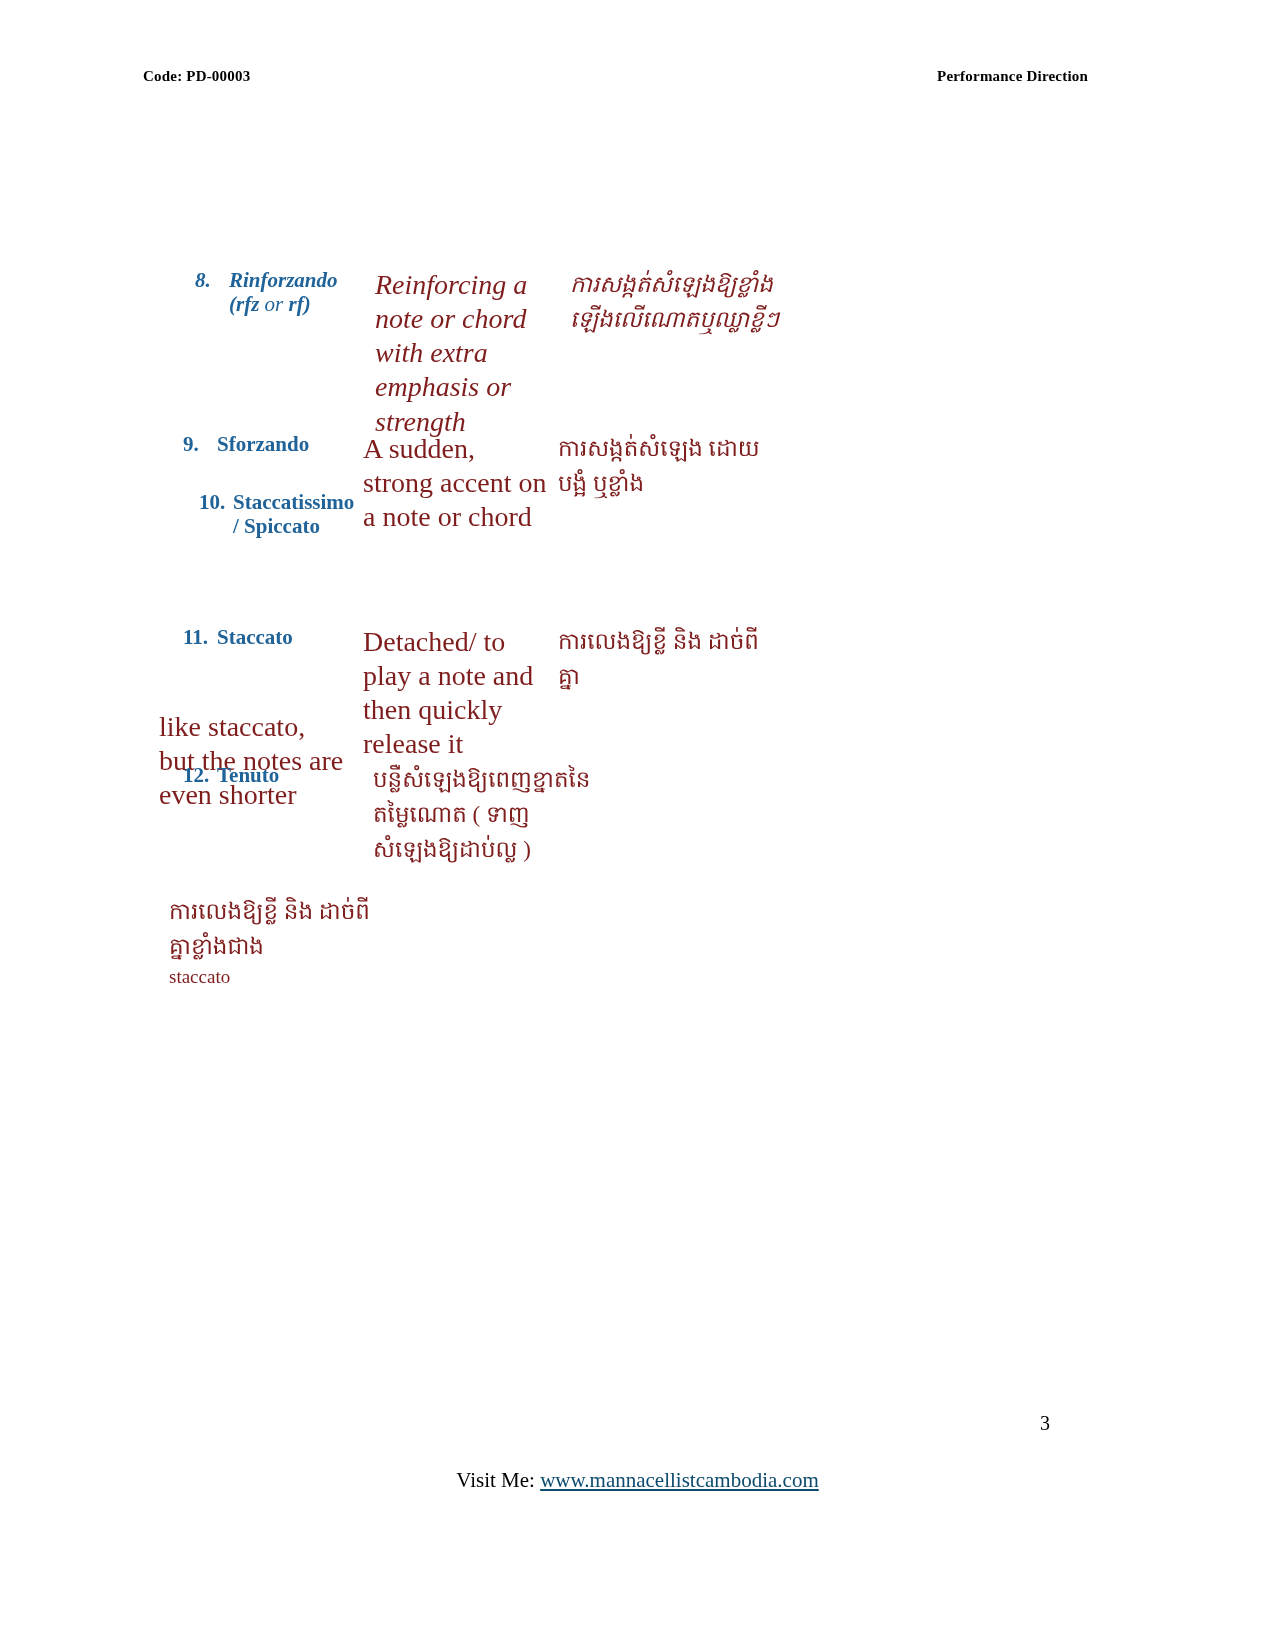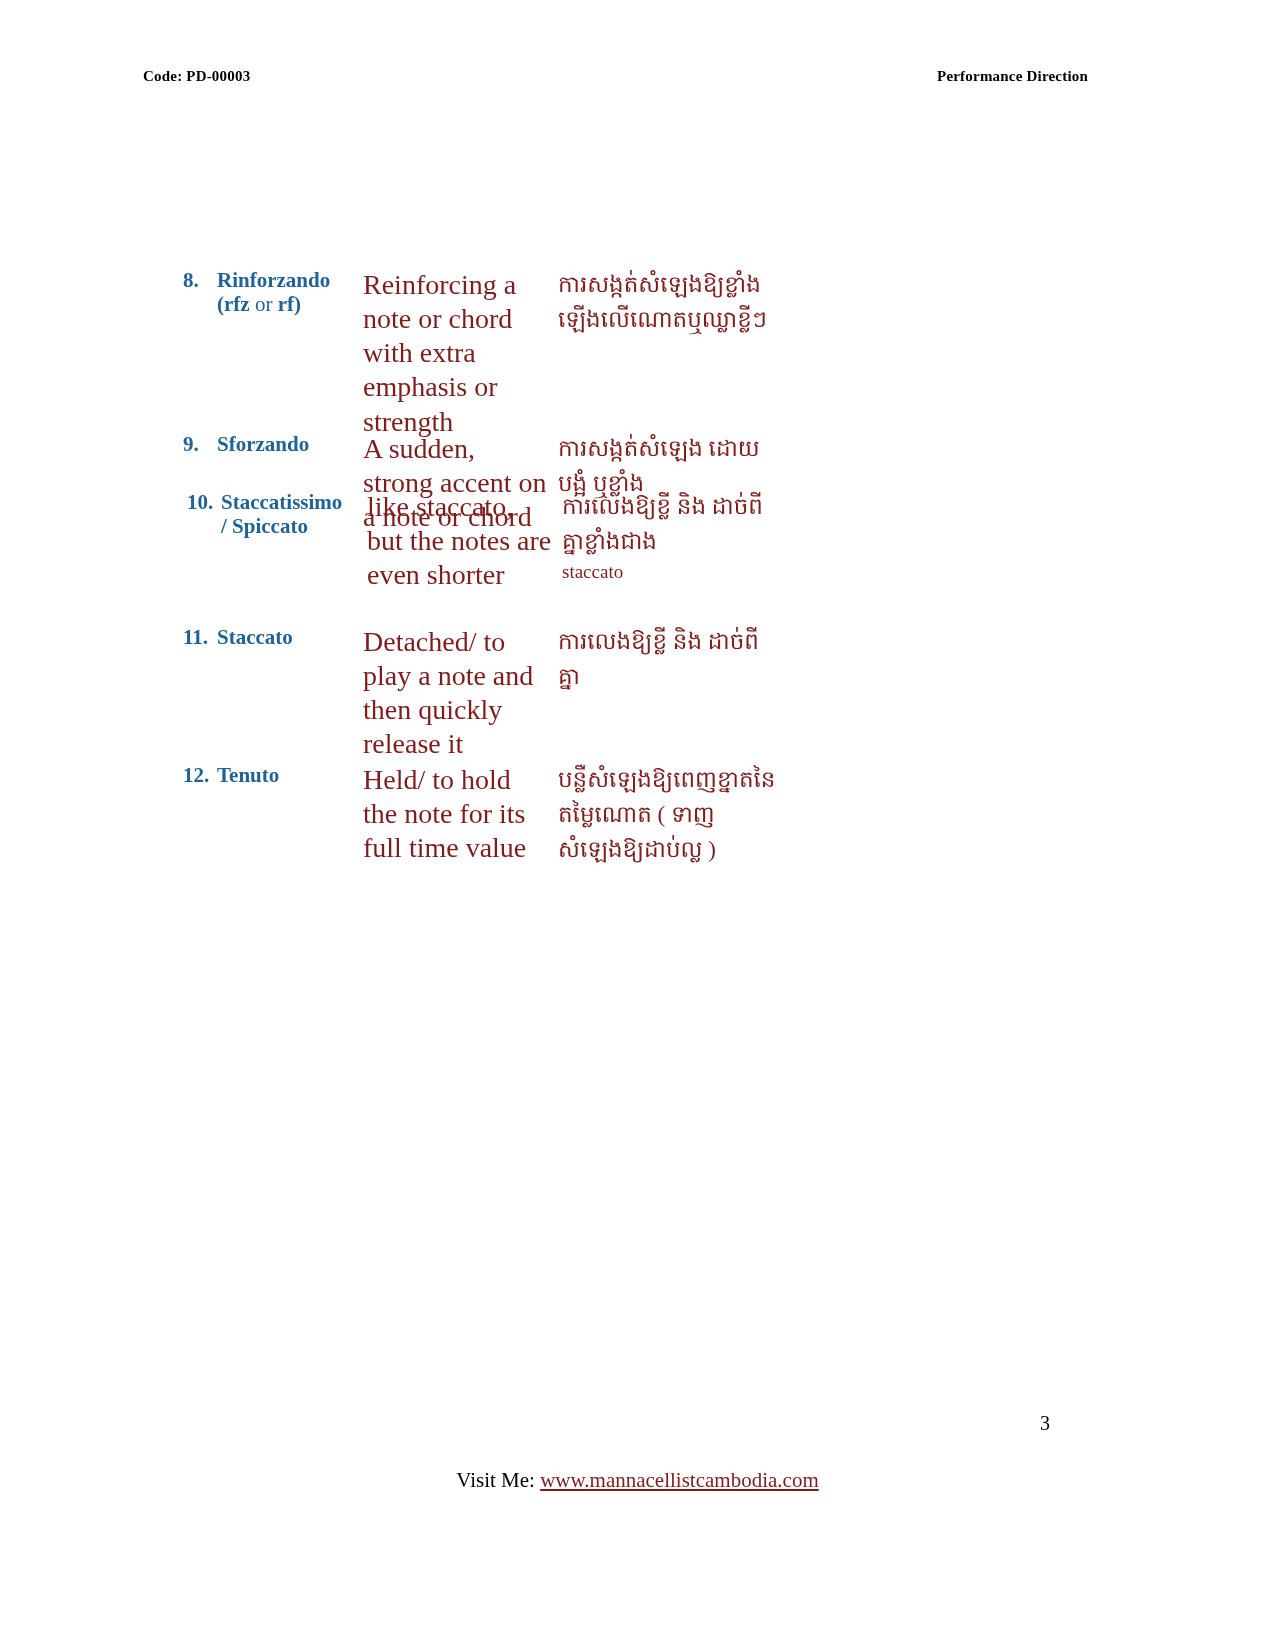--- a/index.html
+++ b/index.html
@@ -88,44 +88,44 @@
     line-height: 1.3;
     display: block;
   }
   .col-symbol {
     flex: 1 1 auto;
     position: relative;
     min-height: 10px;
   }
 
   
-  .row-8  { position: absolute; top: 128px;  left: 0; width: 1000px; }
+  .row-8  { position: absolute; top: 128px;  left: 12px; width: 1000px; font-style: italic; }
   .row-9  { position: absolute; top: 268px;  left: 0; width: 1000px; margin-top: 24px; }
-  .row-10 { position: absolute; top: 350px;  left: 4px; width: 1000px; }
+  .row-10 { position: absolute; top: 350px;  left: 16px; width: 1000px; flex-direction: column; }
   .row-11 { position: absolute; top: 485px;  left: 0; width: 1000px; }
   .row-12 { position: absolute; top: 623px;  left: 0; width: 1000px; }
   .table-inner { position: relative; height: 800px; }
 
   
   .page-number {
     position: absolute;
     top: 1412px;
     left: 1040px;
     font-size: 20px;
   }
   .footer {
     position: absolute;
     top: 1468px;
     left: 0;
     width: 1275px;
     text-align: center;
     font-size: 21px;
   }
   .footer-link {
-    color: #7f1d1d;
+    color: #0c4a6e;
     text-decoration: underline;
   }
 </style>
 </head>
 <body>
 
 <div class="page-header">
   <div>Code: PD-00003</div>
   <div>Performance Direction</div>
 </div>
@@ -179,21 +179,20 @@
       <div class="col-khmer">ការលេងឱ្យខ្លី និង ដាច់ពីគ្នា</div>
       <div class="col-symbol">
         
       </div>
     </div>
 
     <div class="row row-12">
       <div class="col-term">
         <span class="term-index">12.</span><span>Tenuto</span>
       </div>
-      <div class="col-def">Held/ to hold the note for its full time value</div>
       <div class="col-khmer">បន្លឺសំឡេងឱ្យពេញខ្នាតនៃតម្លៃណោត ( ទាញសំឡេងឱ្យដាប់ល្ល )</div>
       <div class="col-symbol">
         
       </div>
     </div>
 
   </div>
 </div>
 
 <div class="page-number">3</div>

